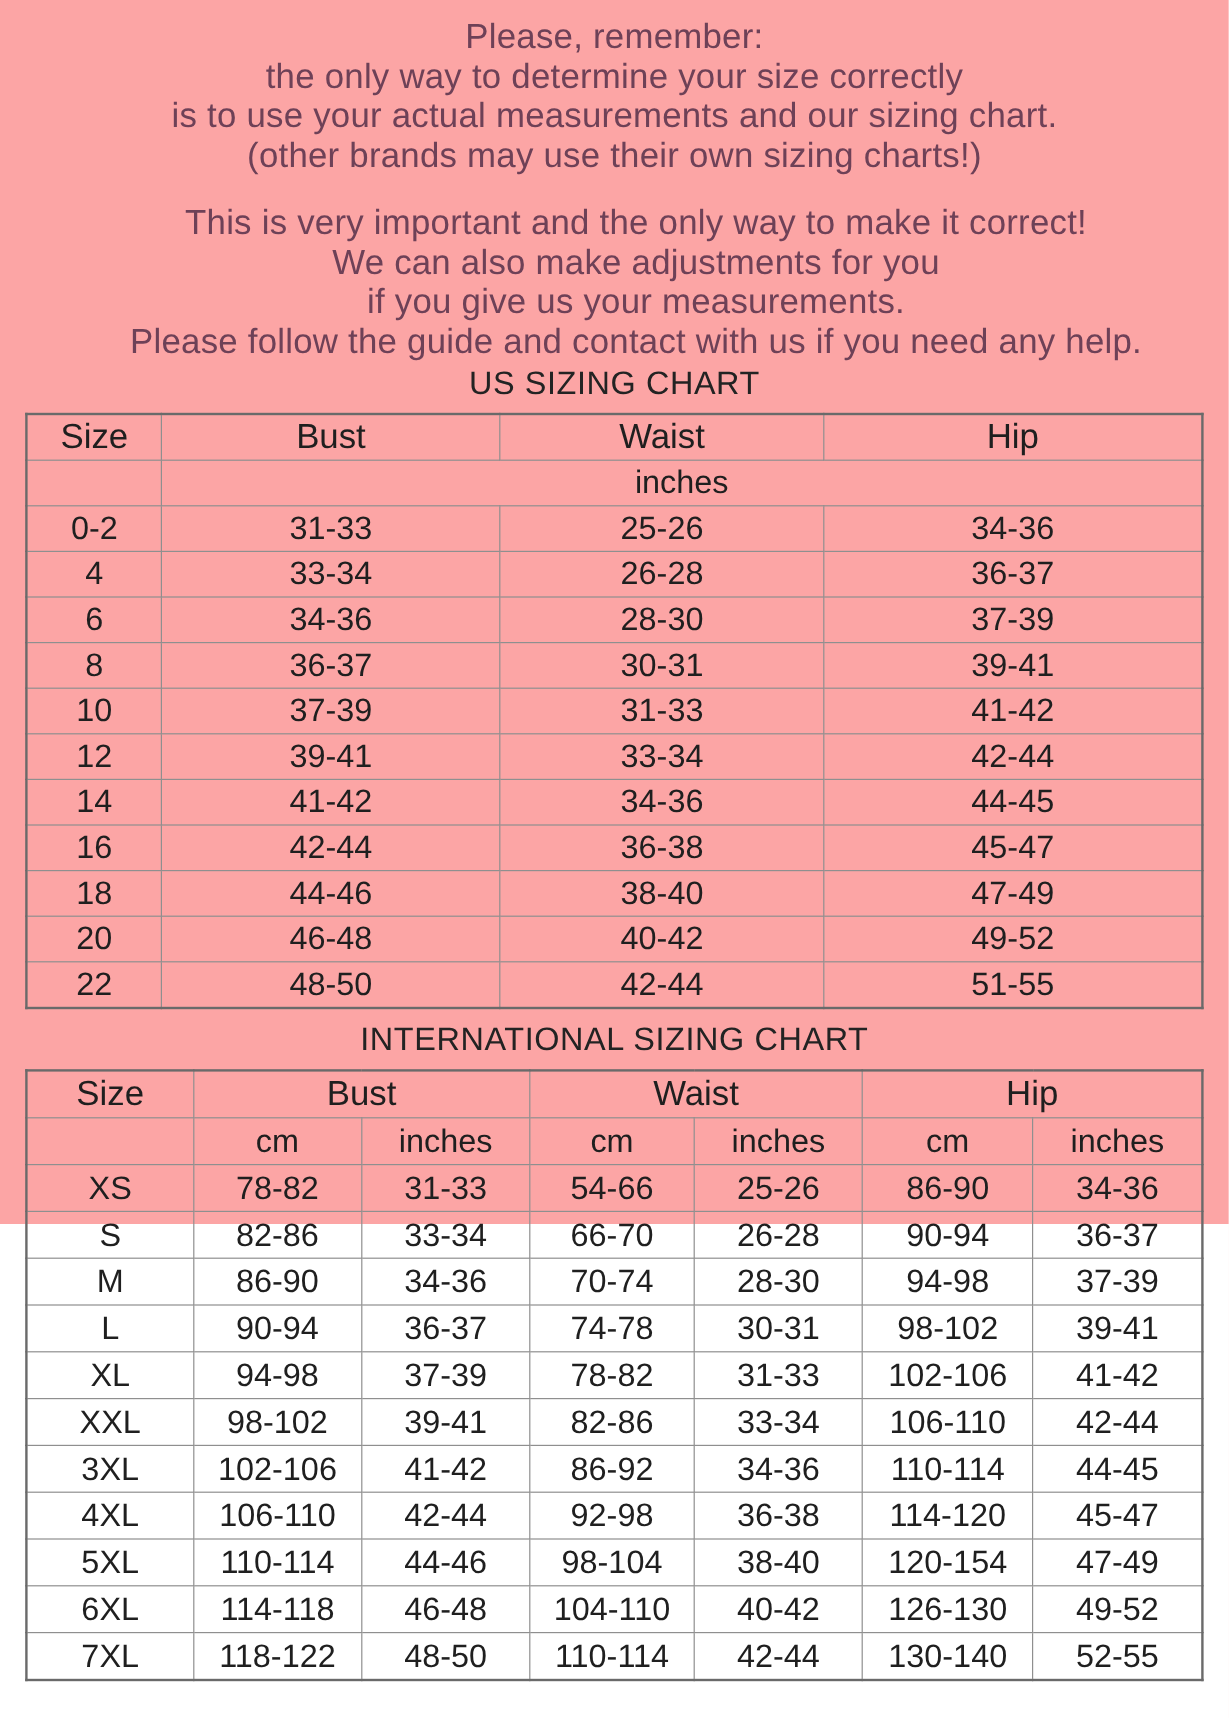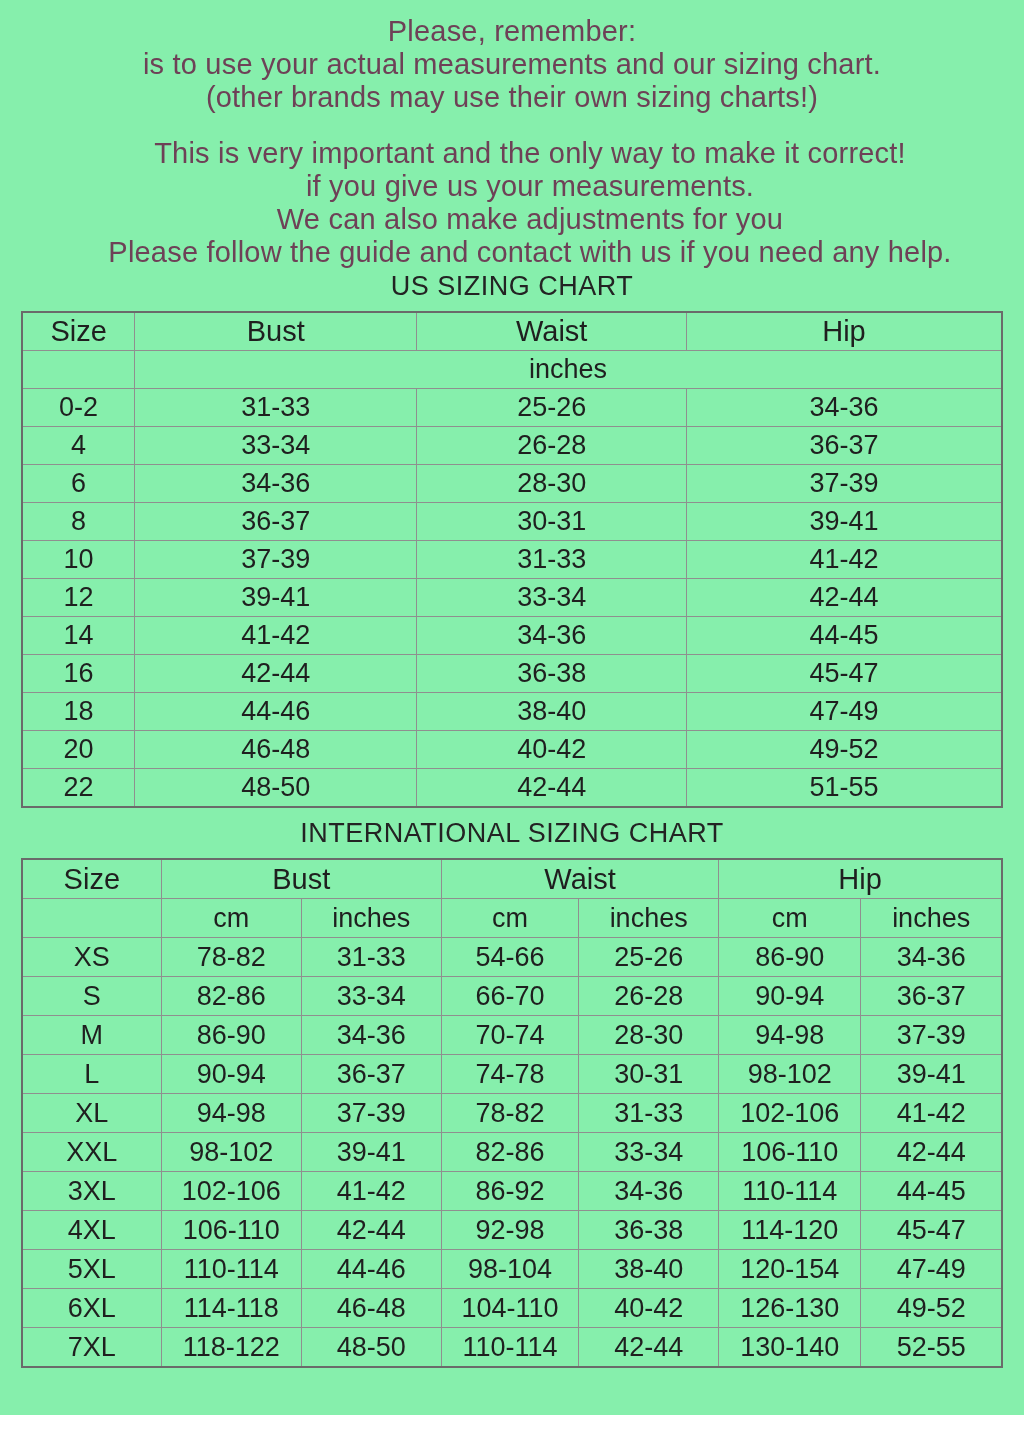--- a/index.html
+++ b/index.html
@@ -9,22 +9,22 @@
   }
   body {
     width: 1024px;
     height: 1432px;
     overflow: hidden;
     font-family: "Liberation Sans", sans-serif;
     -webkit-font-smoothing: antialiased;
   }
   .page {
     width: 1024px;
-    height: 1415px;
-    background: #86efac;
+    height: 1020px;
+    background: #fca5a5;
   }
   
   .intro {
     padding-top: 15px;
     text-align: center;
     color: #6e4157;
     font-size: 29px;
     line-height: 33px;
     font-weight: 300;
     letter-spacing: 0.2px;
@@ -69,27 +69,28 @@
   .units-cell { font-size: 27px; }
 </style>
 </head>
 <body>
 
 <div class="page">
 
   <div class="intro">
     <div class="block1">
       <div class="line">Please, remember:</div>
+      <div class="line">the only way to determine your size correctly</div>
       <div class="line">is to use your actual measurements and our sizing chart.</div>
       <div class="line">(other brands may use their own sizing charts!)</div>
     </div>
     <div class="block2">
       <div class="line">This is very important and the only way to make it correct!</div>
+      <div class="line">We can also make adjustments for you</div>
       <div class="line">if you give us your measurements.</div>
-      <div class="line">We can also make adjustments for you</div>
       <div class="line">Please follow the guide and contact with us if you need any help.</div>
     </div>
   </div>
 
   <div class="chart-title us">US SIZING CHART</div>
 
   <table class="size-table" id="us-table">
     <colgroup>
       <col style="width:11.5%">
         <col style="width:28.8%">

